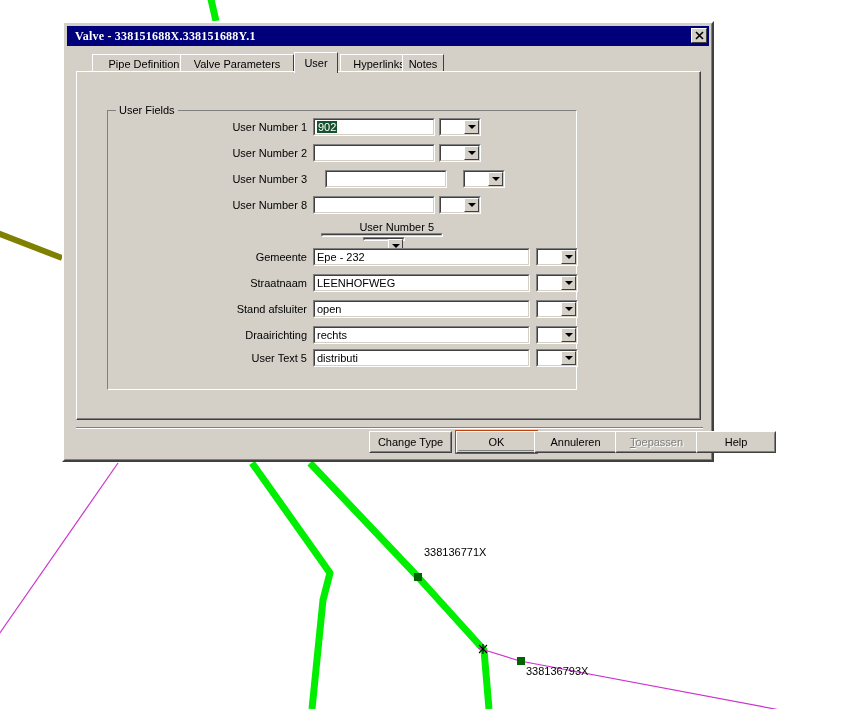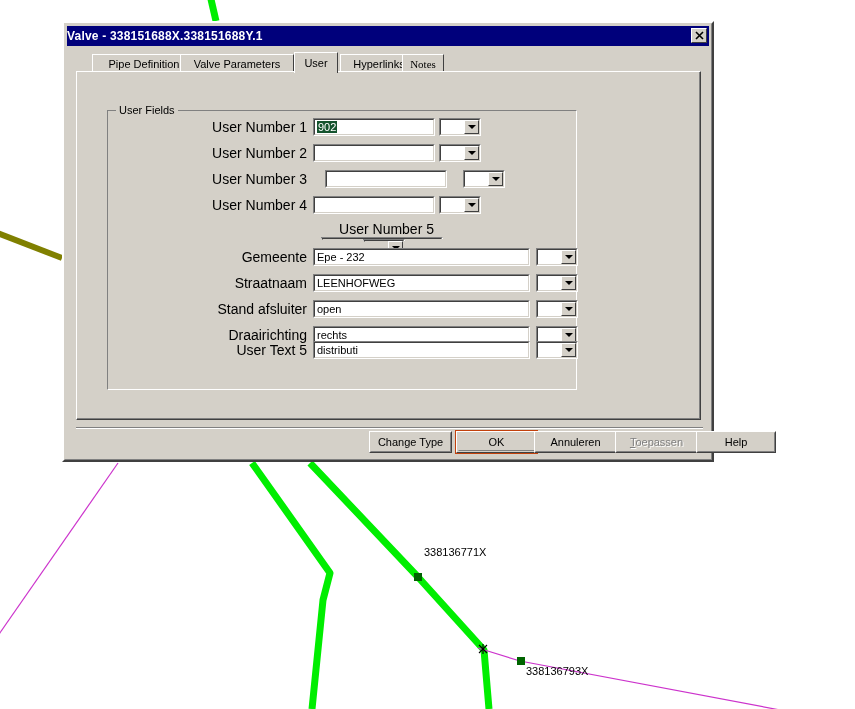--- a/index.html
+++ b/index.html
@@ -28,21 +28,21 @@
     border-top:1px solid #d4d0c8;border-left:1px solid #d4d0c8;
     border-right:1px solid #808080;border-bottom:1px solid #808080;
     box-sizing:border-box;
   }
   .titlebar{
     position:absolute;left:3px;top:3px;width:642px;height:20px;
     background:#00007b;color:#fff;
     font-weight:bold;font-size:12px;
     display:flex;align-items:center;
   }
-  .titlebar .title-text{padding-left:0;letter-spacing:0.2px;}
+  .titlebar .title-text{padding-left:8px;letter-spacing:0.2px;font-family:Liberation Serif, serif;}
   .title-close{
     position:absolute;right:2px;top:2px;width:16px;height:15px;
     background:#d4d0c8;
     border-top:1px solid #ffffff;border-left:1px solid #ffffff;
     border-right:1px solid #404040;border-bottom:1px solid #404040;
     box-sizing:border-box;cursor:default;
     display:flex;align-items:center;justify-content:center;
   }
   .title-close svg{display:block;}
 
@@ -87,21 +87,21 @@
     box-sizing:border-box;
   }
   .groupbox-title{
     position:absolute;left:8px;top:-7px;background:#d4d0c8;
     padding:0 3px;font-size:11px;
   }
 
   
   .field-row{position:absolute;height:20px;display:flex;align-items:center;}
   .field-label{
-    text-align:right;font-size:14px;padding-right:6px;white-space:nowrap;
+    text-align:right;font-size:11px;padding-right:6px;white-space:nowrap;
   }
   .textbox{
     background:#ffffff;height:18px;box-sizing:border-box;
     border-top:1px solid #808080;border-left:1px solid #808080;
     border-right:1px solid #ffffff;border-bottom:1px solid #ffffff;
     position:relative;
   }
   .textbox .tb-in{
     position:absolute;left:0;top:0;right:0;bottom:0;
     border-top:1px solid #404040;border-left:1px solid #404040;
@@ -228,21 +228,21 @@
     </div>
     <div class="tab" style="left:104px;width:114px;">
       <span>Valve Parameters</span>
     </div>
     <div class="tab active" style="left:218px;width:44px;">
       <span>User</span>
     </div>
     <div class="tab" style="left:264px;width:78px;">
       <span>Hyperlinks</span>
     </div>
-    <div class="tab" style="left:326px;width:42px;font-family:Liberation Serif, serif;">
+    <div class="tab" style="left:326px;width:42px;">
       <span>Notes</span>
     </div>
   </div>
 
   <div class="tabpage">
     <div class="in"></div>
 
     <div class="groupbox">
 
       <span class="groupbox-title">User Fields</span>
@@ -287,21 +287,21 @@
       </div>
       <div class="combo" style="width:42px;margin-left:4px;">
         <div class="cb-in"></div>
         <div class="combo-btn">
             <div class="arrow-down"></div>
           </div>
       </div>
     </div>
 
     <div class="field-row" style="left:120px;top:123px;width:370px;">
-      <div class="field-label" style="width:110px;">User Number 4</div>
+      <div class="field-label" style="width:110px;">User Number 8</div>
       <div class="textbox" style="width:122px;">
         <div class="tb-in">
             <span class="tb-text"></span>
           </div>
       </div>
       <div class="combo" style="width:42px;margin-left:4px;">
         <div class="cb-in"></div>
         <div class="combo-btn">
             <div class="arrow-down"></div>
           </div>
@@ -376,21 +376,21 @@
           </div>
       </div>
       <div class="combo" style="width:42px;margin-left:6px;">
         <div class="cb-in"></div>
         <div class="combo-btn">
             <div class="arrow-down"></div>
           </div>
       </div>
     </div>
 
-    <div class="field-row" style="left:120px;top:268px;width:420px;">
+    <div class="field-row" style="left:120px;top:276px;width:420px;">
       <div class="field-label" style="width:110px;">User Text 5</div>
       <div class="textbox" style="width:217px;">
         <div class="tb-in">
             <span class="tb-text">distributi</span>
           </div>
       </div>
       <div class="combo" style="width:42px;margin-left:6px;">
         <div class="cb-in"></div>
         <div class="combo-btn">
             <div class="arrow-down"></div>

